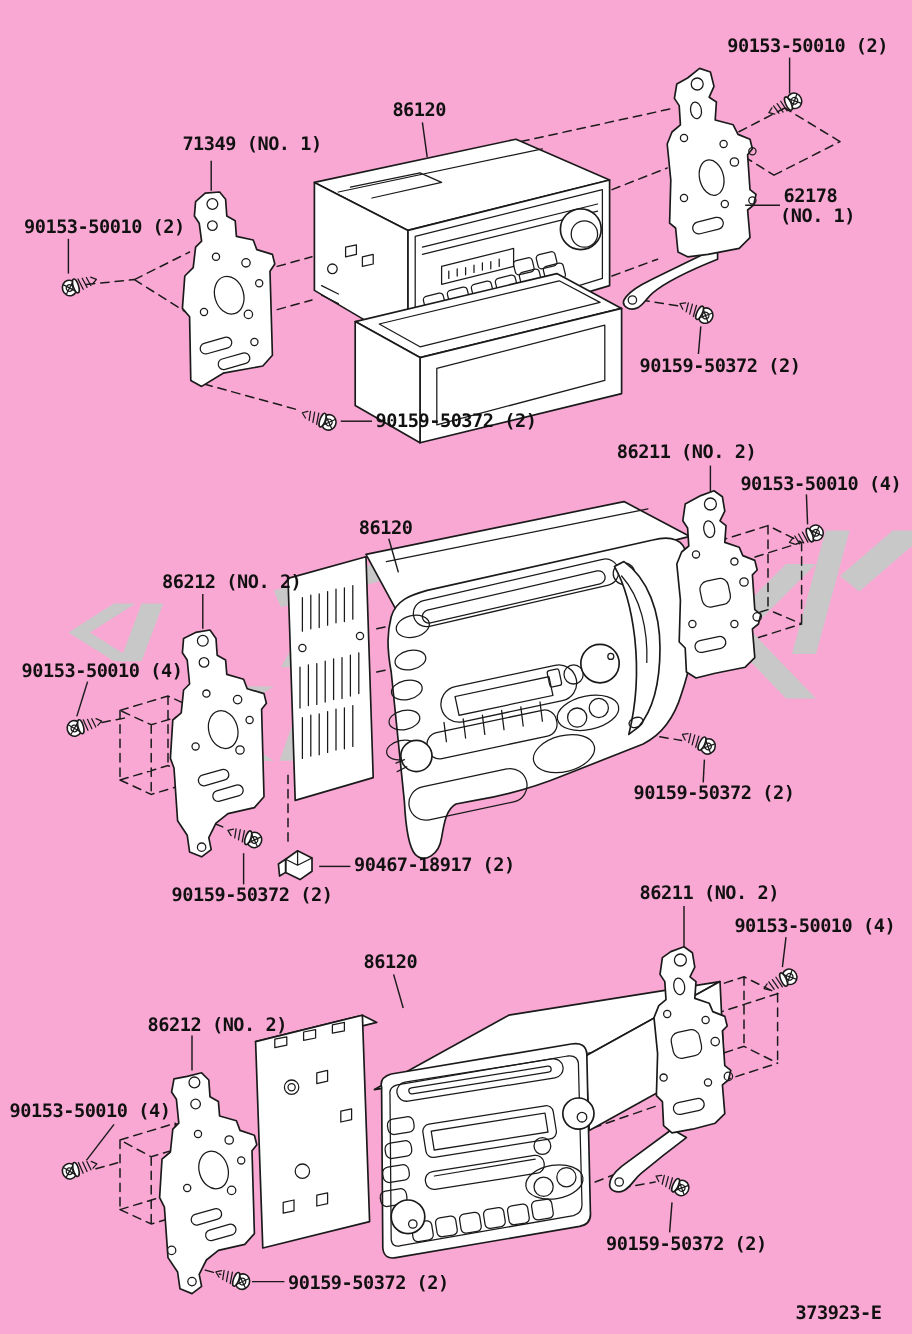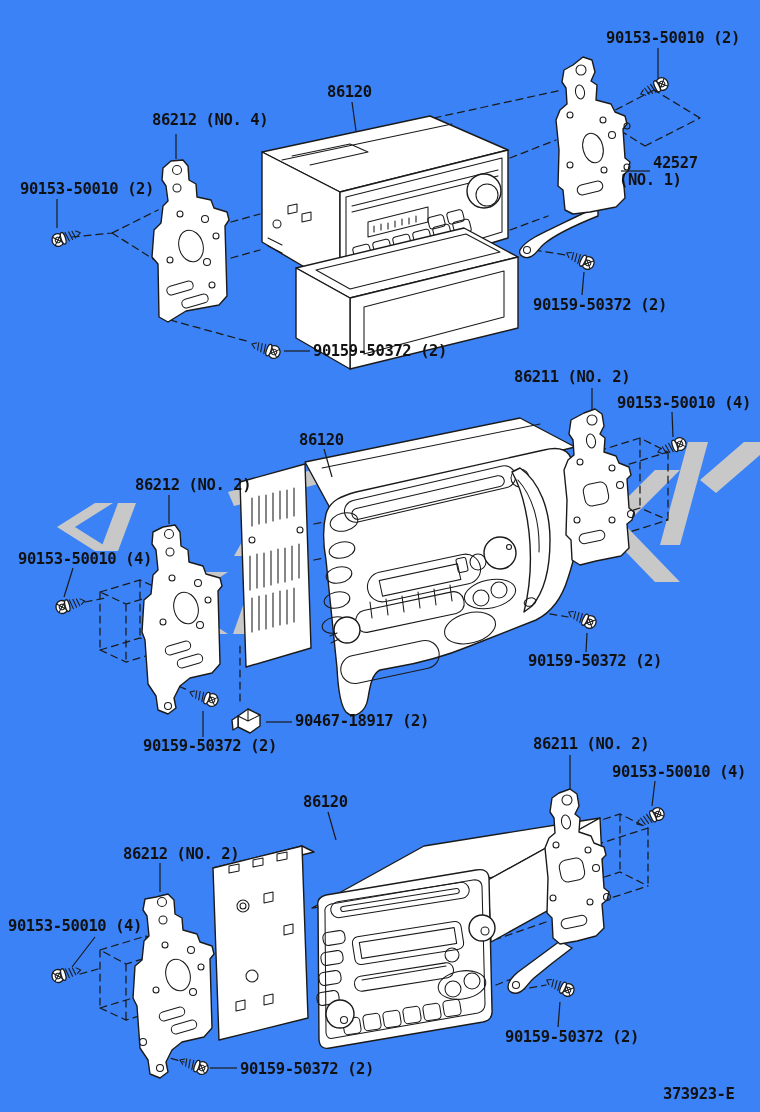--- a/index.html
+++ b/index.html
@@ -1,16 +1,16 @@
 <!DOCTYPE html>
 <html><head>
 <meta charset="utf-8">
 <style>
   html,body{margin:0;padding:0;background:#ffffff;}
-  .canvas{position:relative;width:760px;height:1112px;background:#3b82f6;overflow:hidden;
+  .canvas{position:relative;width:760px;height:1112px;background:#f9a8d4;overflow:hidden;
           font-family:"DejaVu Sans Mono", monospace;}
   svg{position:absolute;left:0;top:0;}
   .lbl{position:absolute;font:700 15.5px "DejaVu Sans Mono", monospace;color:#111;
        letter-spacing:-0.4px;white-space:nowrap;line-height:17px;}
   .sw  {stroke:#1a1a1a;stroke-width:1.4;fill:#ffffff;stroke-linejoin:round;stroke-linecap:round;}
   .thin{stroke:#1a1a1a;stroke-width:1.05;fill:none;stroke-linejoin:round;stroke-linecap:round;}
   .dash{stroke:#1a1a1a;stroke-width:1.25;fill:none;stroke-dasharray:7 5;stroke-linecap:round;}
   .lead{stroke:#1a1a1a;stroke-width:1.2;fill:none;}
   .wm  {fill:#c8c8c8;stroke:none;}
   .hd  {stroke:#1a1a1a;stroke-width:1.3;fill:#ffffff;}
@@ -349,24 +349,24 @@
       <path class="lead" d="M160,863 L160,892"></path>
       <path class="lead" d="M95,937 L72,967"></path>
       <path class="lead" d="M560,1002 L558,1027"></path>
       <path class="lead" d="M210,1068 L237,1068"></path>
     </g>
   </g>
 </svg>
 
 <div class="lbl" style="left:606px;top:30px">90153-50010 (2)</div>
 <div class="lbl" style="left:327px;top:84px">86120</div>
-<div class="lbl" style="left:152px;top:112px">86212 (NO. 4)</div>
+<div class="lbl" style="left:152px;top:112px">71349 (NO. 1)</div>
 <div class="lbl" style="left:20px;top:181px">90153-50010 (2)</div>
-<div class="lbl" style="left:653px;top:155px">42527</div>
-<div class="lbl" style="left:619px;top:172px">(NO. 1)</div>
+<div class="lbl" style="left:653px;top:155px">62178</div>
+<div class="lbl" style="left:650px;top:172px">(NO. 1)</div>
 <div class="lbl" style="left:533px;top:297px">90159-50372 (2)</div>
 <div class="lbl" style="left:313px;top:343px">90159-50372 (2)</div>
 
 <div class="lbl" style="left:514px;top:369px">86211 (NO. 2)</div>
 <div class="lbl" style="left:617px;top:395px">90153-50010 (4)</div>
 <div class="lbl" style="left:299px;top:432px">86120</div>
 <div class="lbl" style="left:135px;top:477px">86212 (NO. 2)</div>
 <div class="lbl" style="left:18px;top:551px">90153-50010 (4)</div>
 <div class="lbl" style="left:528px;top:653px">90159-50372 (2)</div>
 <div class="lbl" style="left:295px;top:713px">90467-18917 (2)</div>

